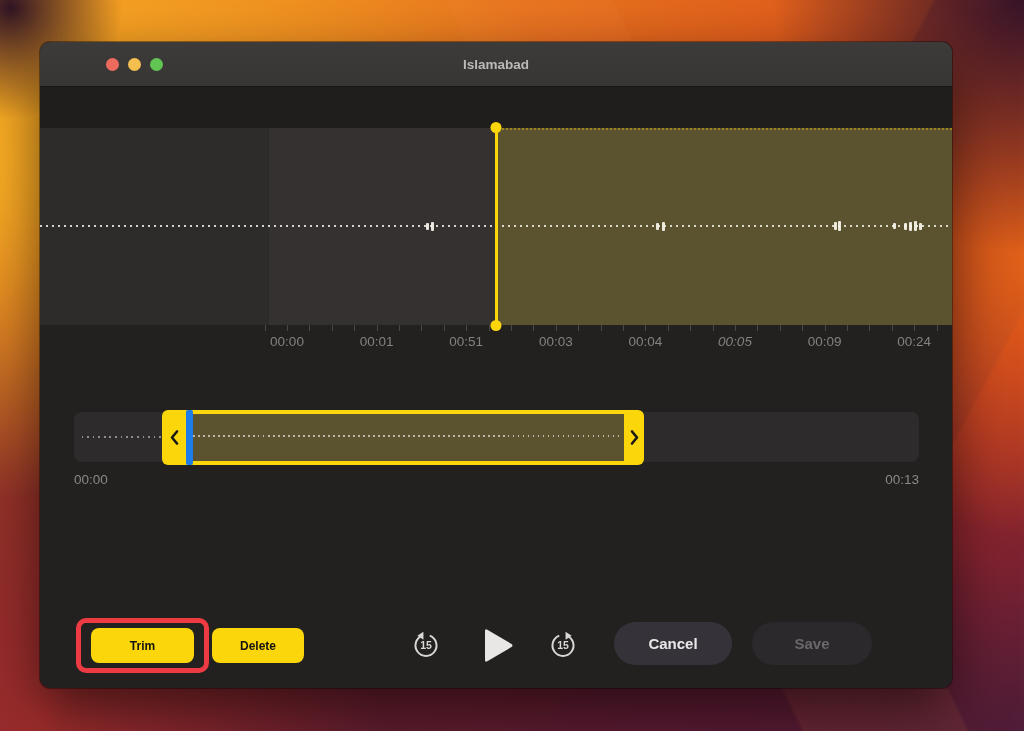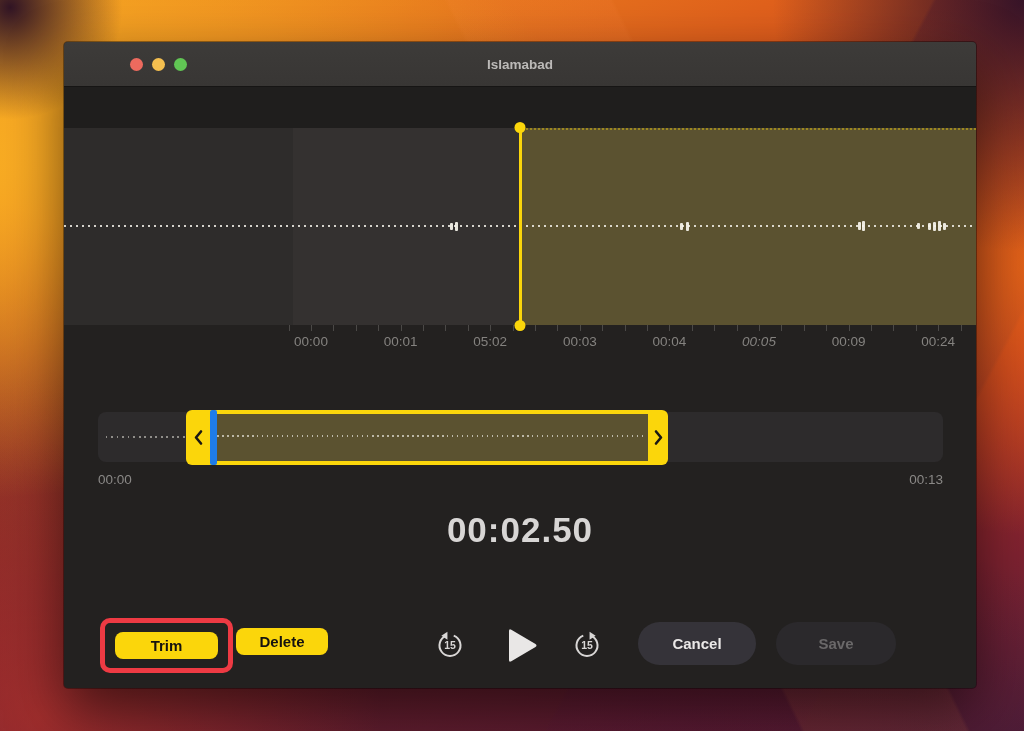--- a/index.html
+++ b/index.html
@@ -13,22 +13,22 @@
       radial-gradient(ellipse at -6% 22%, rgba(250,178,36,.95) 0%, rgba(250,178,36,0) 42%),
       radial-gradient(circle at 101% 36%, rgba(242,112,20,.8) 0%, rgba(242,112,20,0) 24%),
       radial-gradient(circle at 4% 98%, rgba(215,58,42,.55) 0%, rgba(215,58,42,0) 28%),
       linear-gradient(64deg, rgba(0,0,0,0) 58%, rgba(255,140,70,.10) 58.3% 70%, rgba(0,0,0,0) 70.3%),
       linear-gradient(118deg, rgba(0,0,0,0) 66%, rgba(90,25,55,.28) 66.3% 84%, rgba(0,0,0,0) 84.3%),
       linear-gradient(200deg, rgba(0,0,0,0) 52%, rgba(58,20,48,.5) 76%, rgba(64,24,52,.8) 100%),
       linear-gradient(155deg, #f29a21 0%, #e0611c 30%, #cc3d1e 52%, #b52e24 68%, #7e2230 85%, #56203a 100%);
   }
 
   .window {
-    position:absolute; left:64px; top:42px; width:912px; height:646px;
-    background:#232120; border-radius:4px; overflow:hidden;
+    position:absolute; left:40px; top:42px; width:912px; height:646px;
+    background:#232120; border-radius:10px; overflow:hidden;
     box-shadow:0 22px 55px rgba(0,0,0,.55), 0 0 0 1px rgba(0,0,0,.35);
   }
 
   .titlebar {
     position:absolute; left:0; top:0; width:100%; height:45px;
     background:linear-gradient(#3d3b39, #383634);
     border-bottom:1px solid #161514;
   }
   .lights { position:absolute; left:66px; top:0; height:45px; display:flex; align-items:center; gap:9px; }
   .light { width:13px; height:13px; border-radius:50%; display:inline-block; }
@@ -74,22 +74,22 @@
     background:var(--blue); border-radius:2px; z-index:3; }
 
   .trim-labels { position:absolute; left:34px; top:430px; width:845px; display:flex;
     justify-content:space-between; color:#8a8886; font-size:13.5px; }
 
   .time-display { position:absolute; left:0; top:468px; width:100%; text-align:center;
     color:#d8d6d5; font-size:35px; font-weight:600; letter-spacing:1px; }
 
   .red-box { position:absolute; left:36px; top:576px; width:133px; height:55px;
     border:5px solid var(--red); border-radius:10px; display:flex; align-items:center; justify-content:center; }
-  .yellow-btn { background:var(--yellow); color:#151310; font-weight:bold; font-size:15px;
-    border:none; border-radius:8px; width:103px; height:27px; cursor:pointer; font-family:inherit; }
+  .yellow-btn { background:var(--yellow); color:#151310; font-weight:bold; font-size:12px;
+    border:none; border-radius:8px; width:103px; height:35px; cursor:pointer; font-family:inherit; }
   .yellow-btn.delete { position:absolute; left:172px; top:586px; width:92px; }
 
   .icon-btn { position:absolute; background:none; border:none; cursor:pointer; padding:0; }
   .skip-back { left:372px; top:589px; width:28px; height:28px; }
   .play { left:443px; top:586px; width:31px; height:35px; }
   .skip-fwd { left:509px; top:589px; width:28px; height:28px; }
 
   .pill { position:absolute; top:580px; height:43px; border:none; border-radius:22px;
     font-size:15px; font-weight:bold; font-family:inherit; cursor:pointer; }
   .pill.cancel { left:574px; width:118px; background:#353339; color:#ebe9e8; }
@@ -165,21 +165,21 @@
           <div class="tick" style="left: 784.6px;"></div>
           <div class="tick" style="left: 807px;"></div>
           <div class="tick" style="left: 829.4px;"></div>
           <div class="tick" style="left: 851.8px;"></div>
           <div class="tick" style="left: 874.2px;"></div>
           <div class="tick" style="left: 896.6px;"></div>
         </div>
       <div id="ruler-labels">
           <span class="ruler-label" style="left: 247px;">00:00</span>
           <span class="ruler-label" style="left: 336.6px;">00:01</span>
-          <span class="ruler-label" style="left: 426.2px;">05:02</span>
+          <span class="ruler-label" style="left: 426.2px;">00:51</span>
           <span class="ruler-label" style="left: 515.8px;">00:03</span>
           <span class="ruler-label" style="left: 605.4px;">00:04</span>
           <span class="ruler-label" style="left: 695px; font-style: italic;">00:05</span>
           <span class="ruler-label" style="left: 784.6px;">00:09</span>
           <span class="ruler-label" style="left: 874.2px;">00:24</span>
         </div>
     </div>
 
     <div class="trim-track">
       <div class="track-dots"></div>
@@ -209,21 +209,20 @@
         </svg>
       </div>
       <div class="blue-bar"></div>
     </div>
 
     <div class="trim-labels">
       <span>00:00</span>
       <span>00:13</span>
     </div>
 
-    <div class="time-display">00:02.50</div>
 
     <div class="red-box">
       <button class="yellow-btn">Trim</button>
     </div>
     <button class="yellow-btn delete">Delete</button>
 
     <button class="icon-btn skip-back">
       <svg width="28" height="28" viewBox="0 0 24 24">
         <path d="M 15.2 3.95 A 9 9 0 1 1 8.8 3.95" fill="none" stroke="#d9d7d6" stroke-width="1.7"></path>
         <polygon points="9.8,0.7 4.6,4.1 9.8,7.5" fill="#d9d7d6"></polygon>

